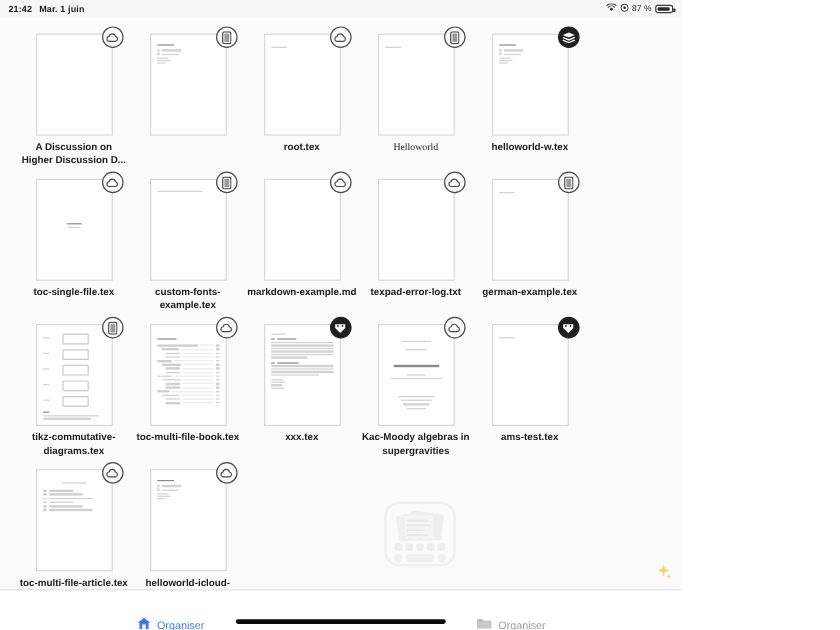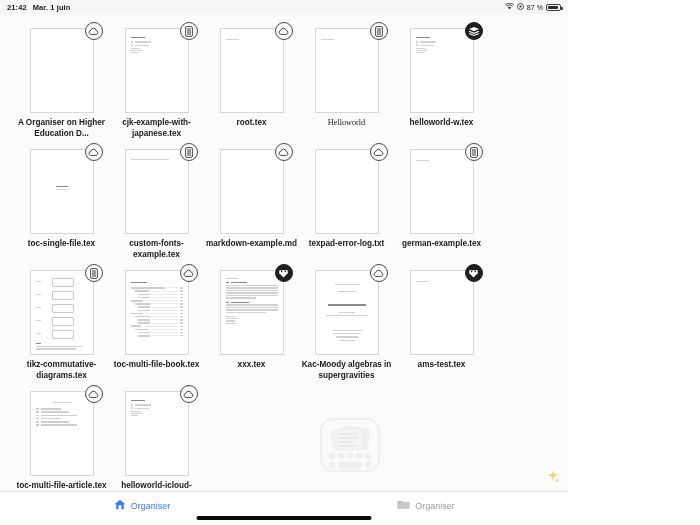--- a/index.html
+++ b/index.html
@@ -154,21 +154,21 @@
   }
 
   
   .tabbar {
     flex: 0 0 34px;
     height: 34px;
     background: #ffffff;
     border-top: 1px solid #dedede;
     display: flex;
     align-items: flex-start;
-    padding-top: 7px;
+    padding-top: 22px;
   }
   .tab {
     flex: 1 1 50%;
     display: flex;
     align-items: center;
     justify-content: center;
     gap: 5px;
     cursor: pointer;
     font-size: 9px;
   }
@@ -219,21 +219,21 @@
     <div class="grid" id="grid">
         <div class="doc">
           <div class="thumb-wrap">
             <div class="thumb"></div>
             <div class="badge ">
               <svg width="11" height="9" viewBox="0 0 11 9">
                 <path d="M2.6 7.4 a2.1 2.1 0 0 1 .25 -4.1 A2.75 2.75 0 0 1 8.2 3.35 a2.1 2.1 0 0 1 .2 4.05 Z" fill="none" stroke="#4a4a4a" stroke-width="1"></path>
               </svg>
             </div>
           </div>
-          <div class="caption">A Organiser on Higher Education D...</div>
+          <div class="caption">A Discussion on Higher Discussion D...</div>
         </div>
         <div class="doc">
           <div class="thumb-wrap">
             <div class="thumb">
               <div style="padding-top:2px">
                 <div class="ln dk" style="width:14px;margin-bottom:3px;"></div>
                 <div class="toc-row">
                   <div class="lbl" style="width:2px"></div>
                   <div class="ln gray" style="width:16px;margin-bottom:0px;"></div>
                 </div>
@@ -246,21 +246,20 @@
                 <div class="ln gray" style="width:7px;margin-bottom:1px;"></div>
               </div>
             </div>
             <div class="badge ">
               <svg width="8" height="11" viewBox="0 0 8 11">
                 <rect x=".6" y=".6" width="6.8" height="9.8" rx="1.4" fill="none" stroke="#4a4a4a" stroke-width="1"></rect>
                 <rect x="2" y="2" width="4" height="7" rx=".6" fill="#4a4a4a" opacity=".55"></rect>
               </svg>
             </div>
           </div>
-          <div class="caption">cjk-example-with-japanese.tex</div>
         </div>
         <div class="doc">
           <div class="thumb-wrap">
             <div class="thumb">
               <div style="padding-top:4px">
                 <div class="ln gray" style="width:13px;"></div>
               </div>
             </div>
             <div class="badge ">
               <svg width="11" height="9" viewBox="0 0 11 9">

